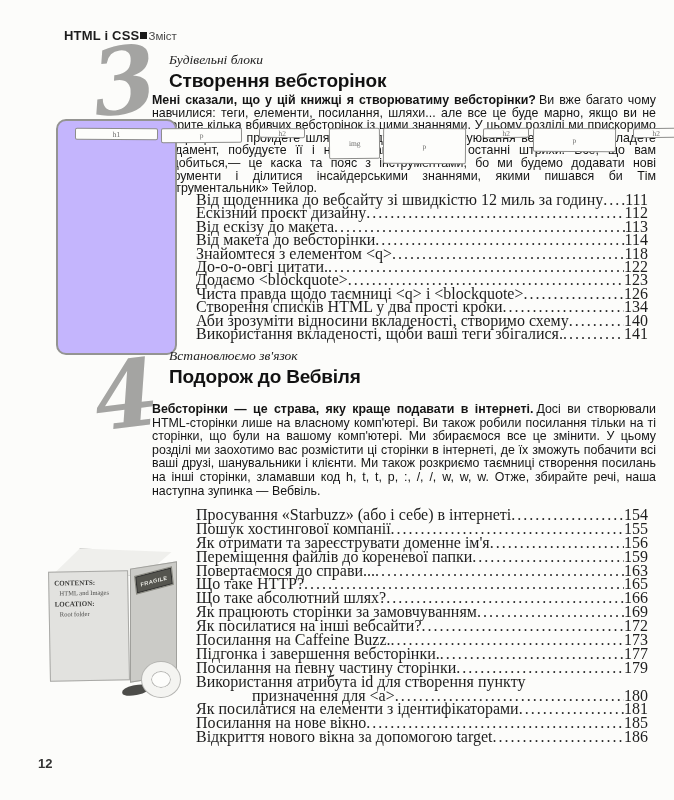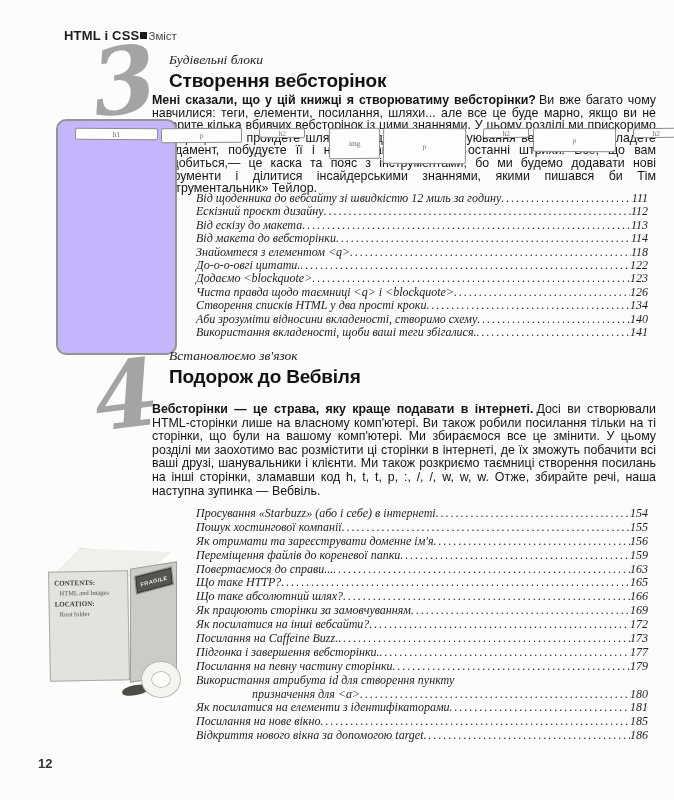--- a/index.html
+++ b/index.html
@@ -25,21 +25,21 @@
   .ch-subtitle{font-family:"Liberation Serif",serif;font-style:italic;font-size:13.5px;color:#222;}
   .ch-title{font-size:19px;font-weight:bold;letter-spacing:-.2px;margin-top:2px;color:#121212;}
 
   
   .intro{position:absolute;left:152px;width:504px;margin:0;font-size:12.4px;color:#141414;text-align:justify;}
   .ch3-intro{top:94px;line-height:12.6px;}
   .ch4-intro{top:403px;line-height:13.6px;}
   .intro b{margin-right:3px;}
 
   
-  .toc{position:absolute;left:196px;width:452px;font-family:"Liberation Serif",serif;font-size:12px;color:#1d1d1d;font-style:italic;}
+  .toc{position:absolute;left:196px;width:452px;font-family:"Liberation Serif",serif;font-size:16px;color:#1d1d1d;}
   .toc3{top:191px;}
   .toc4{top:506px;}
   .toc3 .toc-row{height:13.4px;}
   .toc4 .toc-row{height:13.9px;}
   .toc-row{display:flex;align-items:baseline;}
   .toc-indent{padding-left:56px;}
   .toc-title{white-space:nowrap;}
   .toc-dots{flex:1 1 auto;overflow:hidden;white-space:nowrap;min-width:8px;color:#2a2a2a;}
   .toc-dots::after{content:"..........................................................................................";letter-spacing:2px;}
   .toc-page{white-space:nowrap;}

